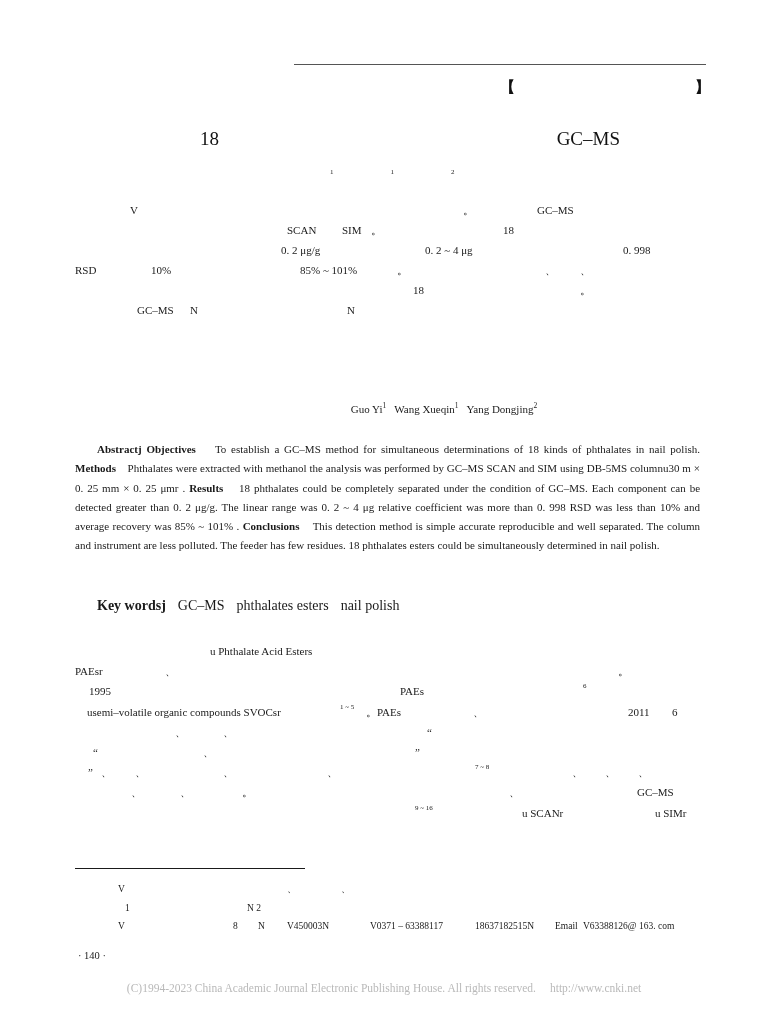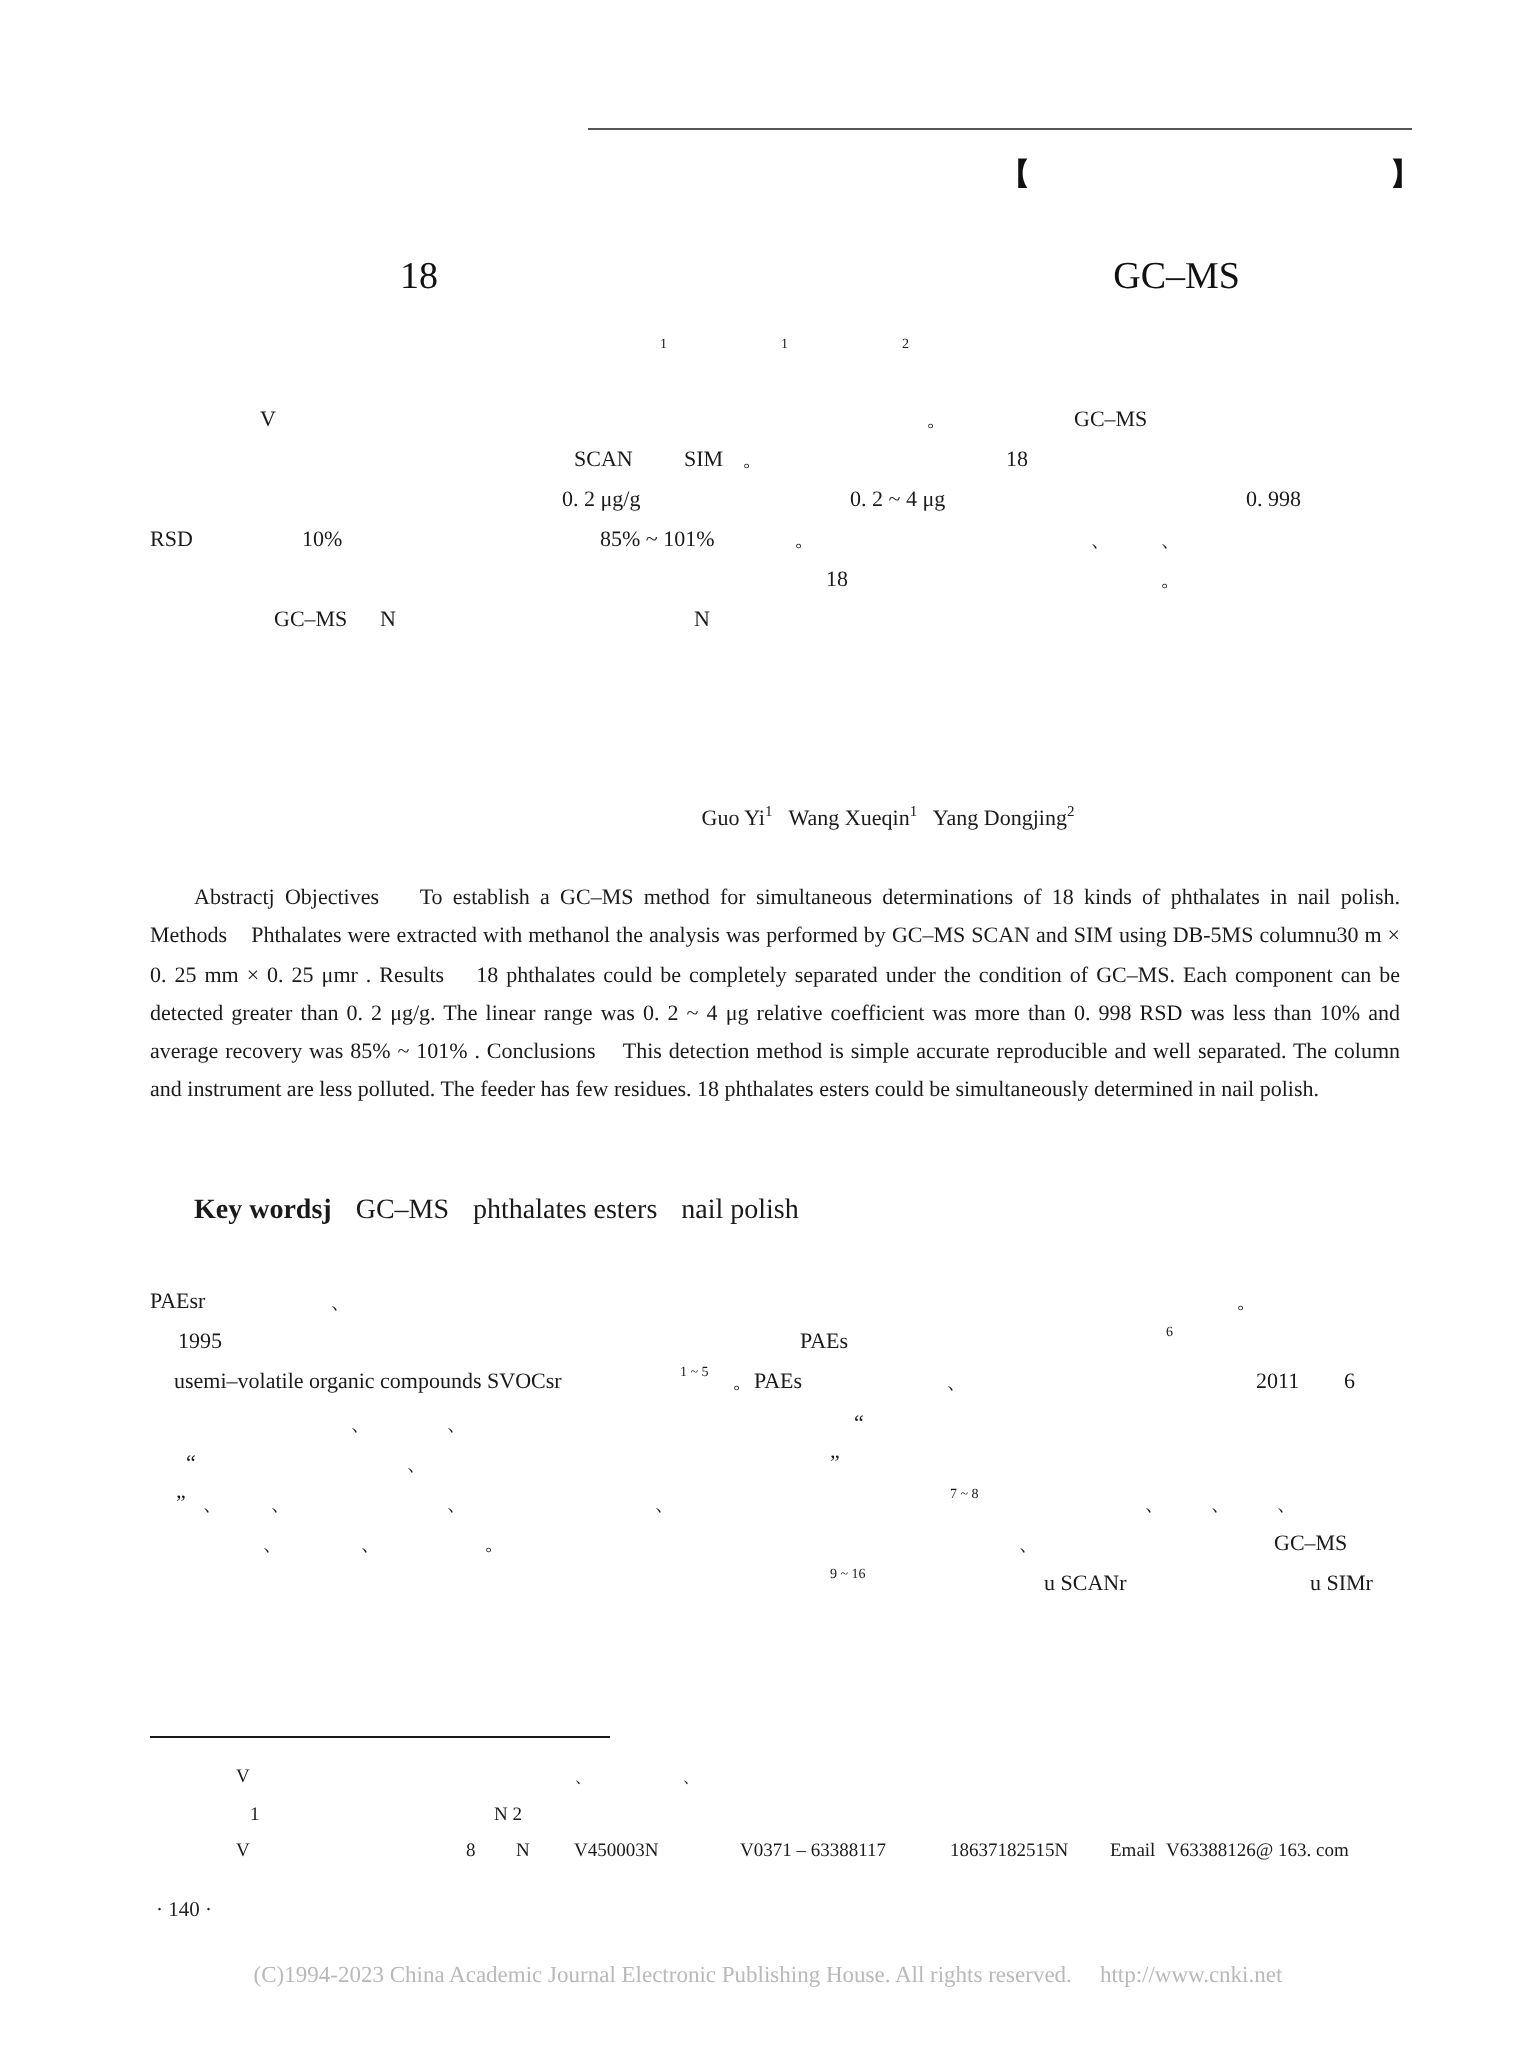--- a/index.html
+++ b/index.html
@@ -122,21 +122,21 @@
   .en-abs {
     position: absolute;
     left: 75px;
     top: 440px;
     width: 625px;
     font-size: 11px;
     line-height: 19.3px;
     text-align: justify;
   }
   .en-abs p { margin: 0; }
-  .en-abs b { font-weight: normal; margin-top: 36px; }
+  .en-abs b { font-weight: bold; margin-top: 36px; }
   .indent { display: inline-block; width: 22px; }
 
   .keywords {
     position: absolute;
     left: 75px;
     top: 598px;
     width: 625px;
     font-size: 14px;
   }
   .keywords .kwgap { display: inline-block; width: 12px; }
@@ -277,20 +277,23 @@
       <span>This detection method is simple  accurate  reproducible  and well separated. The column and instrument are less polluted. The feeder has few residues. 18 phthalates esters could be simultaneously determined in nail polish.</span>
     </p>
   </div>
 
   <div class="keywords">
     <span class="indent"></span><b>Key wordsj</b><span class="kwgap"></span><span>GC–MS</span><span class="kwgap"></span><span>phthalates esters</span><span class="kwgap"></span><span>nail polish</span>
   </div>
 
   <div class="cn-body">
     <div class="ln">
+      <span class="f" style="left:135px">u Phthalate  Acid  Esters</span>
+    </div>
+    <div class="ln">
       <span class="f" style="left:0px">PAEsr</span>
       <span class="f" style="left:90px">、</span>
       <span class="f" style="left:543px">。</span>
     </div>
     <div class="ln">
       <span class="f" style="left:14px">1995</span>
       <span class="f" style="left:325px">PAEs</span>
       <span class="f" style="left:508px;top:-5px"><sup>6</sup></span>
     </div>
     <div class="ln">

